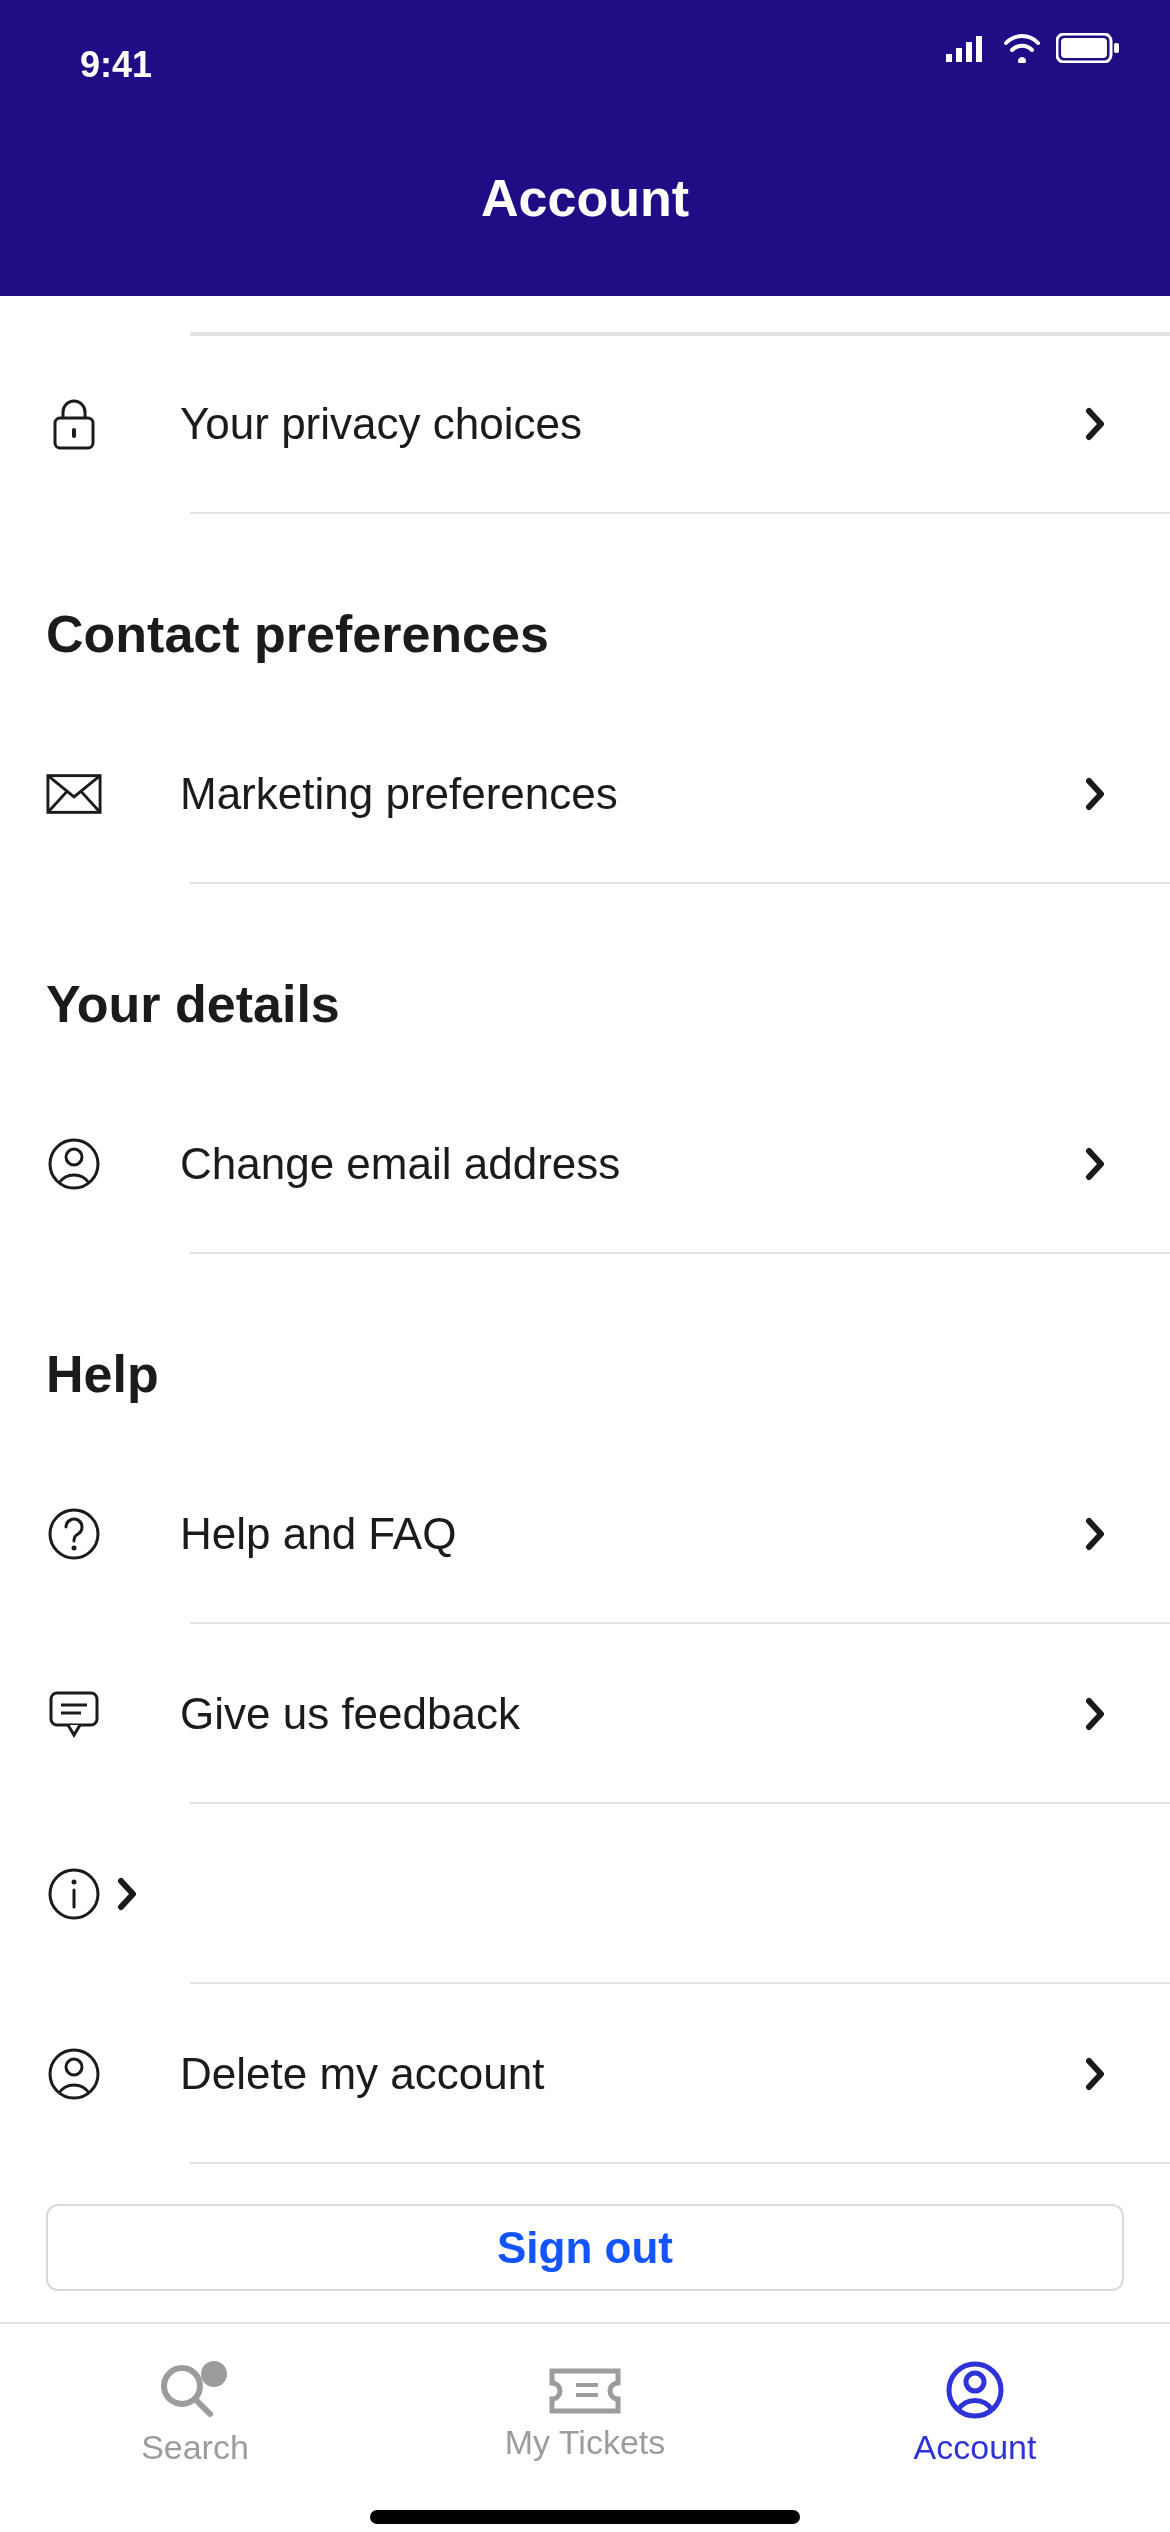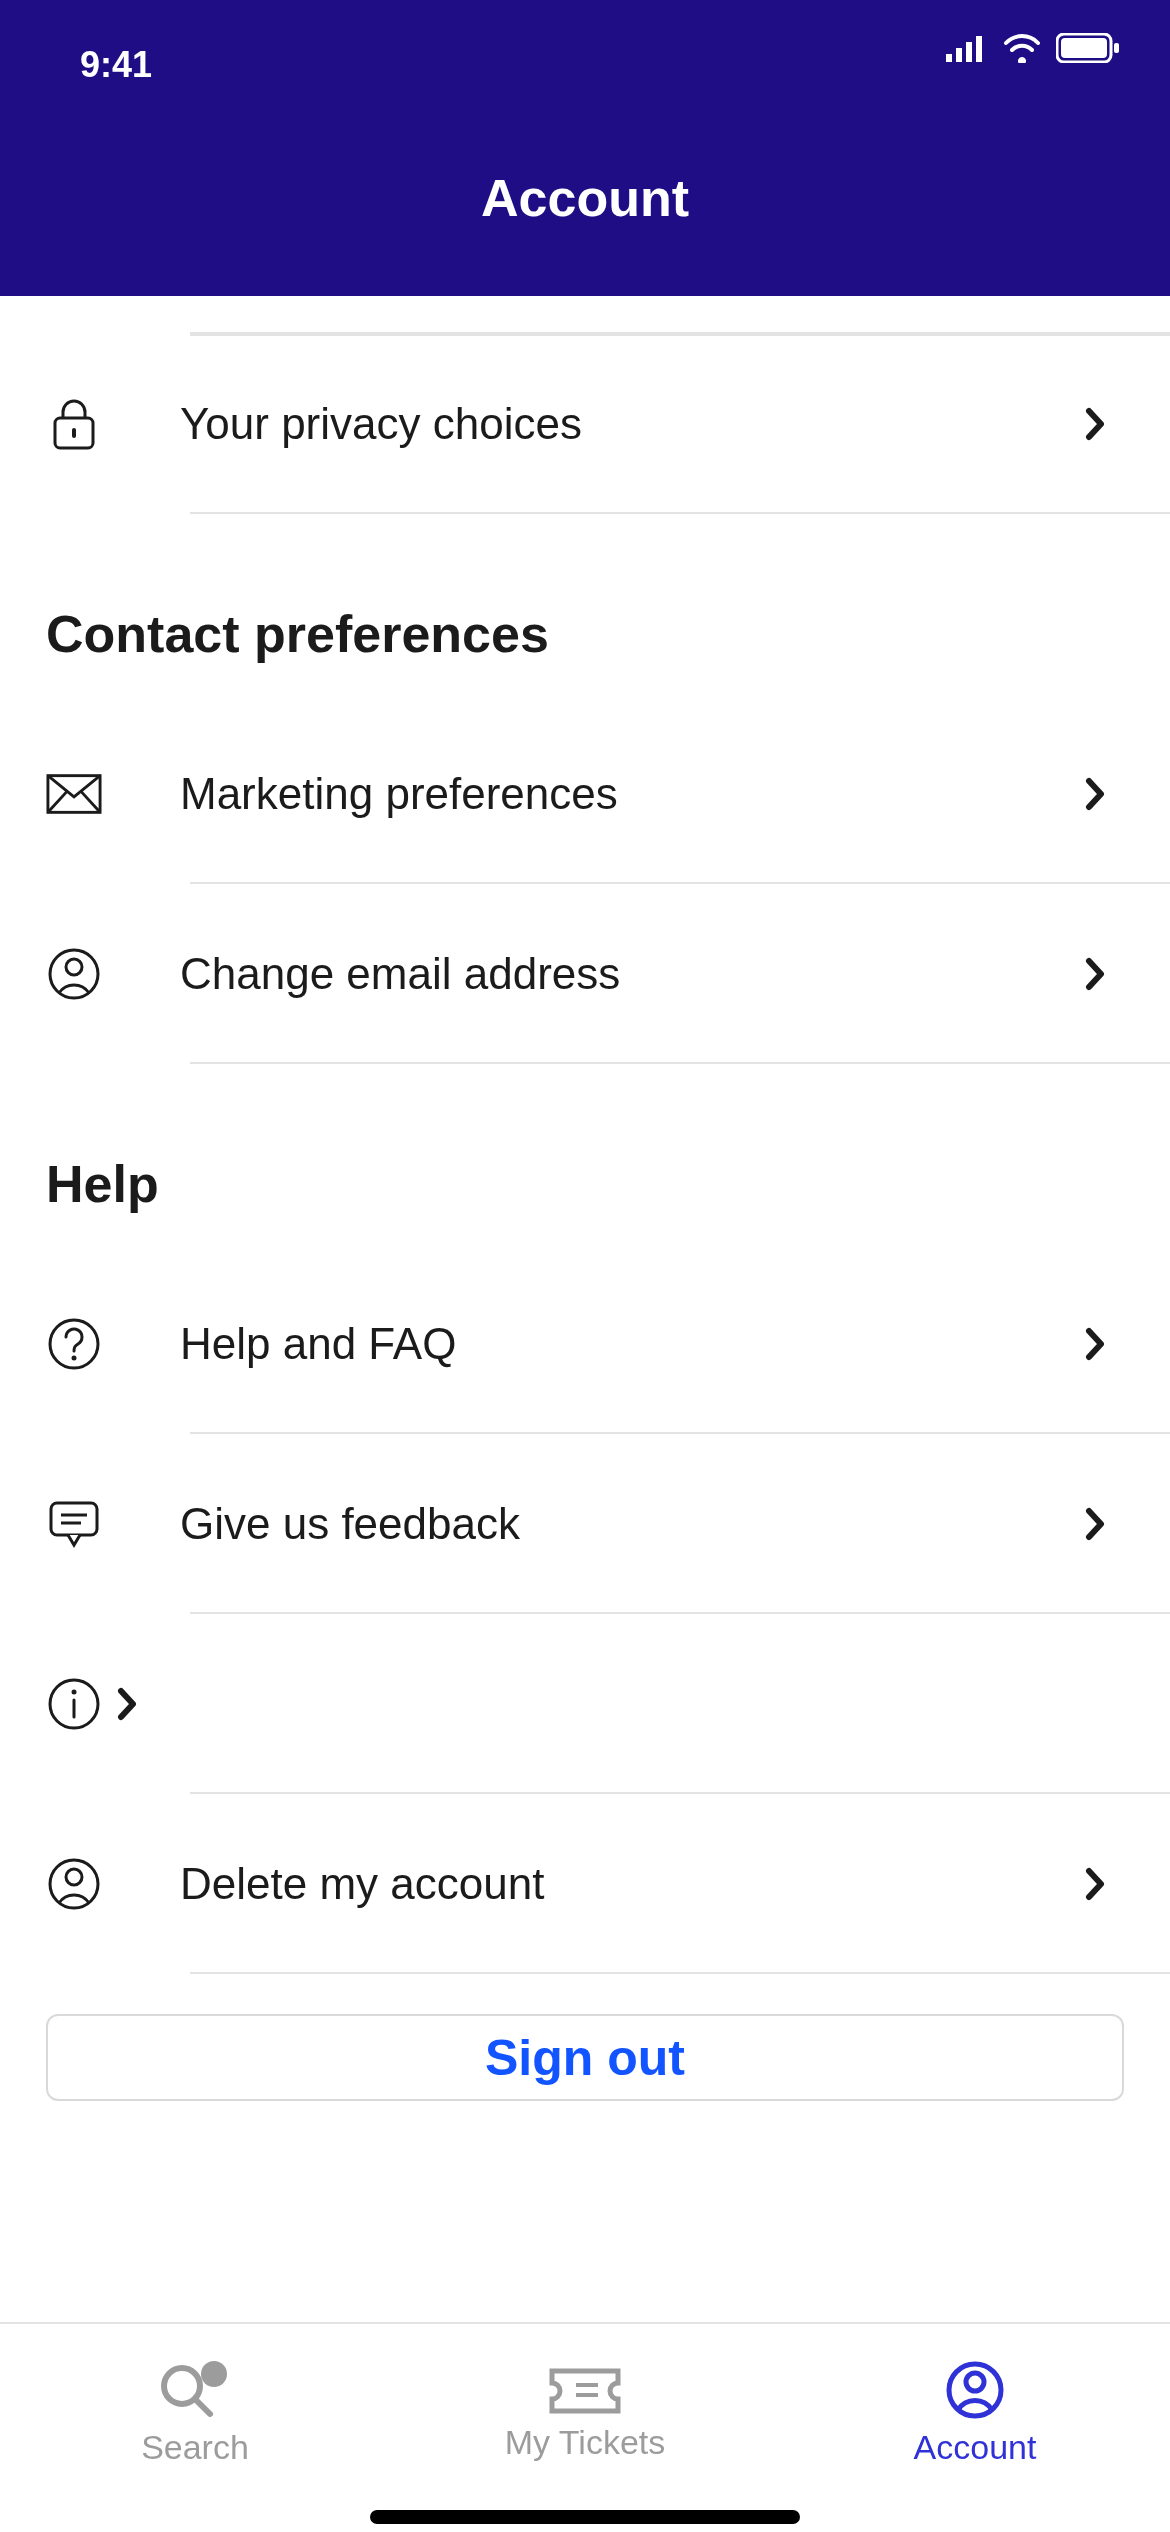--- a/index.html
+++ b/index.html
@@ -11,21 +11,21 @@
   .nav-title { font-size: 52px; font-weight: 700; }
   .content { background: #fff; height: calc(2532px - 100px - 196px - 180px - 30px); overflow: hidden; }
   .row { display: flex; align-items: center; height: 180px; padding: 0 46px; position: relative; gap: 8px; }
   .row-sep { position: absolute; left: 190px; right: 0; bottom: 0; height: 2px; background: #e3e3e3; }
   .row-sep-top { position: absolute; left: 190px; right: 0; top: 0; height: 2px; background: #e3e3e3; }
   .row-icon { width: 56px; height: 56px; flex-shrink: 0; display: flex; align-items: center; justify-content: center; }
   .row-label { margin-left: 70px; font-size: 44px; color: #1b1b1b; flex: 1; }
   .chev { width: 36px; height: 36px; flex-shrink: 0; display: flex; align-items: center; justify-content: center; margin-right: 10px; }
   .section-title { font-size: 52px; font-weight: 700; color: #1b1b1b; padding: 90px 46px 40px 46px; }
   .signout-wrap { padding: 40px 46px 0 46px; }
-  .signout-btn { width: 100%; border: 2px solid #d9d9d9; border-radius: 12px; height: 87px; background: #fff; color: #1254ff; font-size: 50px; font-weight: 700; }
+  .signout-btn { width: 100%; border: 2px solid #d9d9d9; border-radius: 12px; height: 87px; background: #fff; color: #1254ff; font-size: 44px; font-weight: 700; }
   .bottom-bar { position: absolute; left: 0; right: 0; top: calc(2532px - 180px - 30px); height: 180px; background: #fff; border-top: 2px solid #e3e3e3; display: flex; }
   .tab { flex: 1; display: flex; flex-direction: column; align-items: center; justify-content: center; gap: 4px; }
   .tab-label { font-size: 34px; font-weight: 500; }
   .tab-inactive { color: #9c9c9c; }
   .tab-active { color: #2f32d6; }
   .home-ind-wrap { position: absolute; left: 0; right: 0; bottom: 0; height: 30px; display: flex; align-items: center; justify-content: center; }
   .home-ind { width: 430px; height: 14px; border-radius: 10px; background: #000; }
   .partial-top { height: 38px; position: relative; }
   .partial-top .row-sep { left: 190px; }
 </style>
@@ -97,20 +97,21 @@
     </span>
     <span class="row-label">Marketing preferences</span>
     <span class="chev">
       <svg width="22" height="34" viewBox="0 0 22 34">
           <path d="M4 4 L16 17 L4 30" stroke="#1b1b1b" stroke-width="6" fill="none" stroke-linecap="round" stroke-linejoin="round"></path>
         </svg>
     </span>
     <div class="row-sep"></div>
   </div>
 
+  <div class="section-title">Your details</div>
 
   <div class="row">
     <span class="row-icon">
       <svg width="54" height="54" viewBox="0 0 54 54">
           <circle cx="27" cy="27" r="24" stroke="#1b1b1b" stroke-width="3" fill="none"></circle>
           <circle cx="27" cy="20" r="8" stroke="#1b1b1b" stroke-width="3" fill="none"></circle>
           <path d="M12 46 a18 18 0 0 1 30 0" stroke="#1b1b1b" stroke-width="3" fill="none"></path>
         </svg>
     </span>
     <span class="row-label">Change email address</span>

